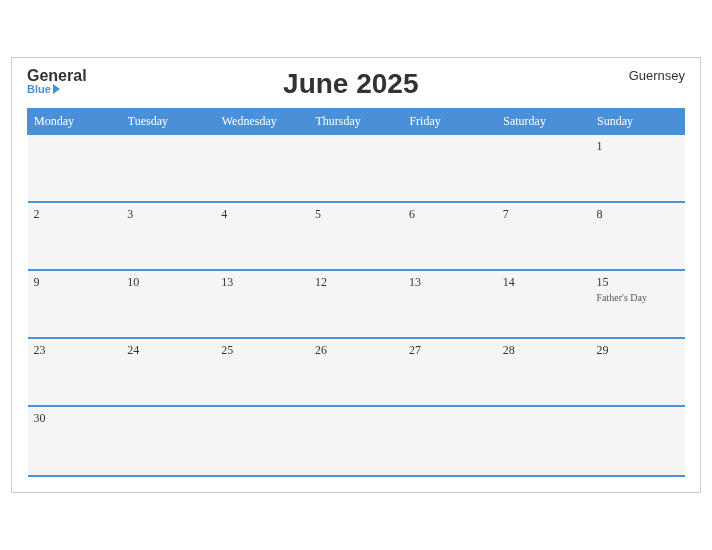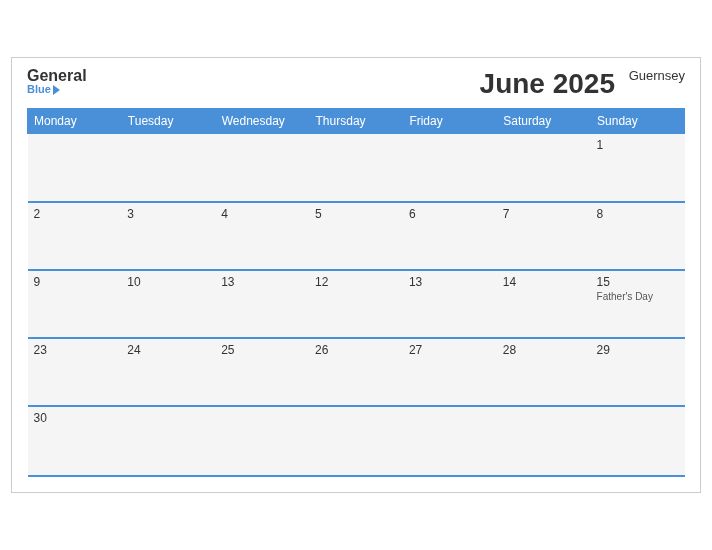--- a/index.html
+++ b/index.html
@@ -49,32 +49,33 @@
       height: 0;
       border-left: 7px solid #4a90d9;
       border-top: 5px solid transparent;
       border-bottom: 5px solid transparent;
       margin-left: 2px;
     }
     .month-title {
       font-size: 28px;
       font-weight: bold;
       color: #333;
-      text-align: right;
+      text-align: center;
       flex: 1;
     }
     .region {
       font-size: 13px;
       color: #333;
       text-align: right;
       min-width: 70px;
     }
     .calendar-grid {
       width: 100%;
       border-collapse: collapse;
+      font-family: Liberation Serif, serif;
     }
     .calendar-grid th {
       background: #4a90d9;
       color: #fff;
       font-size: 12px;
       font-weight: normal;
       padding: 5px 6px;
       text-align: left;
       border: 1px solid #4a90d9;
     }

